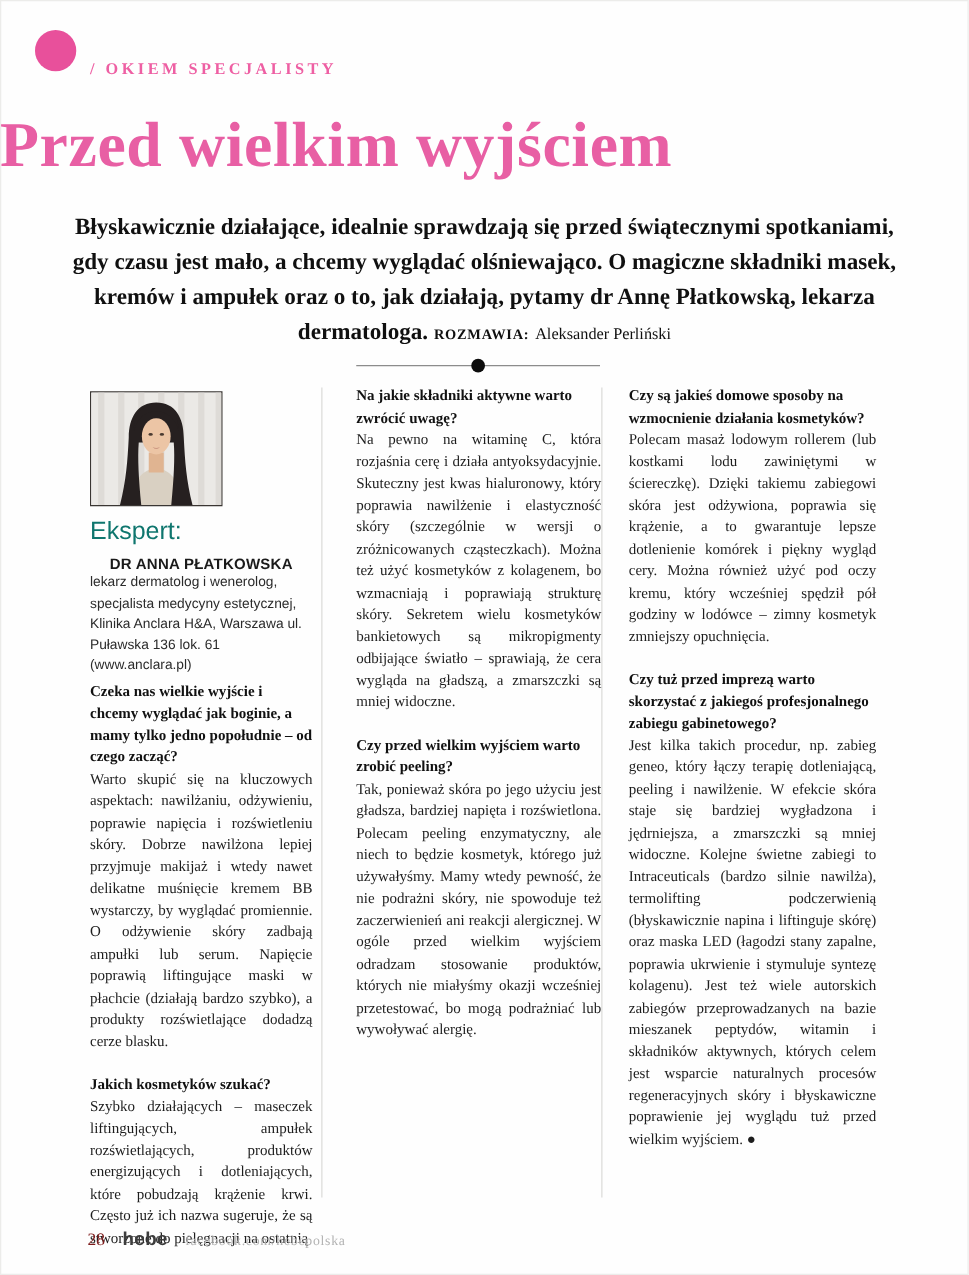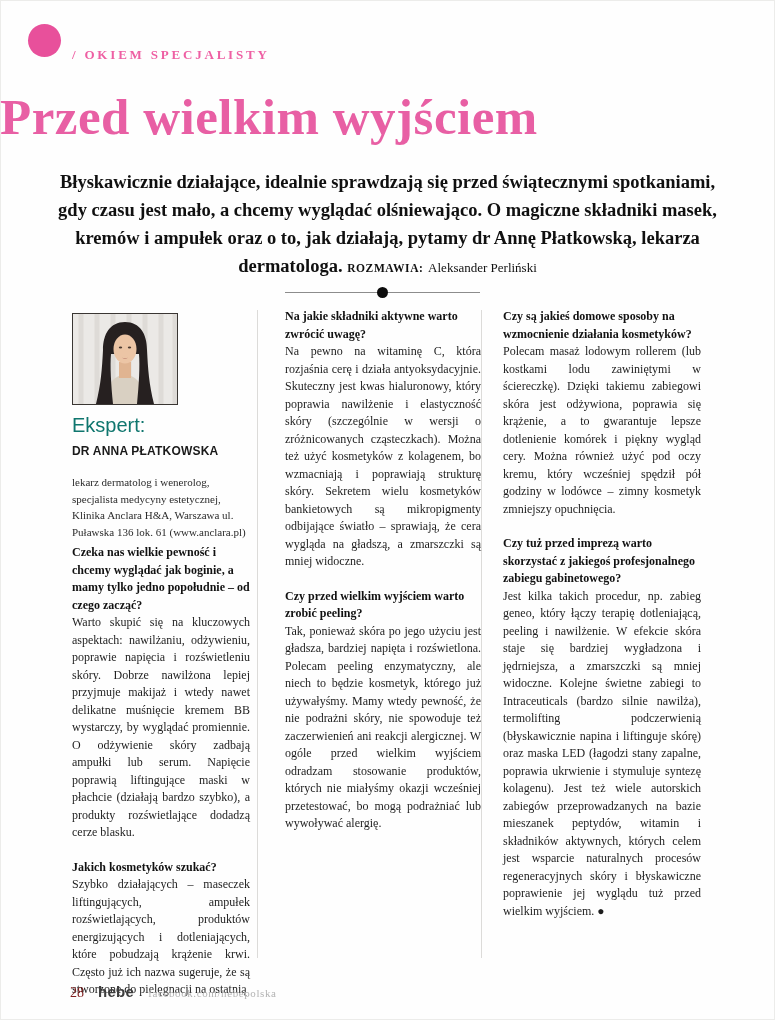--- a/index.html
+++ b/index.html
@@ -28,22 +28,22 @@
   .col1{left:72px;width:178px;}
   .col2{left:285px;width:196px;}
   .col3{left:503px;width:198px;}
   .q{margin:0;font-size:12px;font-weight:bold;line-height:17.5px;color:#111;}
   .a{margin:0;font-size:12px;line-height:17.5px;text-align:justify;color:#1d1d1d;}
   .col p + .q{margin-top:17px;font-family:Liberation Serif, serif;}
   .col .q + .a, .col .a + .a{margin-top:0;}
   
   .expert-photo{margin:5px 0 0 0;width:104px;height:90px;border:1px solid #3a3633;display:block;}
   .expert-heading{margin-top:9px;font-family:"Liberation Sans",sans-serif;font-size:20px;font-weight:normal;color:#0f766e;}
-  .expert-name{margin-top:7px;font-family:"Liberation Sans",sans-serif;font-size:12px;font-weight:bold;color:#1a1a1a;letter-spacing:0.2px;}
-  .expert-bio{margin-top:16px;margin-bottom:4px;font-family:Liberation Serif, serif;font-size:11px;line-height:16.5px;color:#2b2b2b;}
+  .expert-name{margin-top:7px;font-family:"Liberation Sans",sans-serif;font-size:12px;font-weight:bold;color:#1a1a1a;letter-spacing:0.2px;text-align:center;}
+  .expert-bio{margin-top:0;margin-bottom:4px;font-family:Liberation Sans, sans-serif;font-size:11px;line-height:16.5px;color:#2b2b2b;}
   
   .footer{position:absolute;left:70px;top:983px;display:flex;align-items:baseline;gap:14px;}
   .pagenum{font-size:14px;color:#7f1d1d;}
   .hebe-logo{font-family:"Liberation Sans",sans-serif;font-size:15px;font-weight:bold;color:#3d3d3d;letter-spacing:0.3px;}
   .social{font-size:11px;color:#b3b3b3;letter-spacing:0.6px;}
 </style>
 </head>
 <body>
 
 <div class="page">
@@ -79,21 +79,21 @@
       <path d="M52,8 C37,8 30,20 30,36 C29,55 28,70 23,90 L40,90 C38,70 37,52 38,40 L66,40 C67,52 66,70 64,90 L81,90 C76,70 75,55 74,36 C74,20 67,8 52,8 Z" fill="#262020"></path>
       <ellipse cx="52" cy="35" rx="11.5" ry="14.5" fill="#ecc5a5"></ellipse>
       <path d="M52,9 C41,9 34,18 34,31 C37,20 44,15 52,15 C60,15 67,20 70,31 C70,18 63,9 52,9 Z" fill="#262020"></path>
       <ellipse cx="47.5" cy="33.5" rx="1.7" ry="1.1" fill="#4a3a30"></ellipse>
       <ellipse cx="56.5" cy="33.5" rx="1.7" ry="1.1" fill="#4a3a30"></ellipse>
       <path d="M49,43.5 Q52,45.2 55,43.5 Q52,46.6 49,43.5 Z" fill="#c18976"></path>
     </svg>
     <div class="expert-heading">Ekspert:</div>
     <div class="expert-name">DR ANNA PŁATKOWSKA</div>
     <div class="expert-bio">lekarz dermatolog i wenerolog, specjalista medycyny estetycznej, Klinika Anclara H&amp;A, Warszawa ul. Puławska 136 lok. 61 (www.anclara.pl)</div>
-    <p class="q">Czeka nas wielkie pewność i chcemy wyglądać jak boginie, a mamy tylko jedno popołudnie – od czego zacząć?</p>
+    <p class="q">Czeka nas wielkie wyjście i chcemy wyglądać jak boginie, a mamy tylko jedno popołudnie – od czego zacząć?</p>
     <p class="a">Warto skupić się na kluczowych aspektach: nawilżaniu, odżywieniu, poprawie napięcia i rozświetleniu skóry. Dobrze nawilżona lepiej przyjmuje makijaż i wtedy nawet delikatne muśnięcie kremem BB wystarczy, by wyglądać promiennie. O odżywienie skóry zadbają ampułki lub serum. Napięcie poprawią liftingujące maski w płachcie (działają bardzo szybko), a produkty rozświetlające dodadzą cerze blasku.</p>
     <p class="q">Jakich kosmetyków szukać?</p>
     <p class="a">Szybko działających – maseczek liftingujących, ampułek rozświetlających, produktów energizujących i dotleniających, które pobudzają krążenie krwi. Często już ich nazwa sugeruje, że są stworzone do pielęgnacji na ostatnią</p>
   </div>
 
   <div class="col col2">
     <p class="q">Na jakie składniki aktywne warto zwrócić uwagę?</p>
     <p class="a">Na pewno na witaminę C, która rozjaśnia cerę i działa antyoksydacyjnie. Skuteczny jest kwas hialuronowy, który poprawia nawilżenie i elastyczność skóry (szczególnie w wersji o zróżnicowanych cząsteczkach). Można też użyć kosmetyków z kolagenem, bo wzmacniają i poprawiają strukturę skóry. Sekretem wielu kosmetyków bankietowych są mikropigmenty odbijające światło – sprawiają, że cera wygląda na gładszą, a zmarszczki są mniej widoczne.</p>
     <p class="q">Czy przed wielkim wyjściem warto zrobić peeling?</p>
     <p class="a">Tak, ponieważ skóra po jego użyciu jest gładsza, bardziej napięta i rozświetlona. Polecam peeling enzymatyczny, ale niech to będzie kosmetyk, którego już używałyśmy. Mamy wtedy pewność, że nie podrażni skóry, nie spowoduje też zaczerwienień ani reakcji alergicznej. W ogóle przed wielkim wyjściem odradzam stosowanie produktów, których nie miałyśmy okazji wcześniej przetestować, bo mogą podrażniać lub wywoływać alergię.</p>

